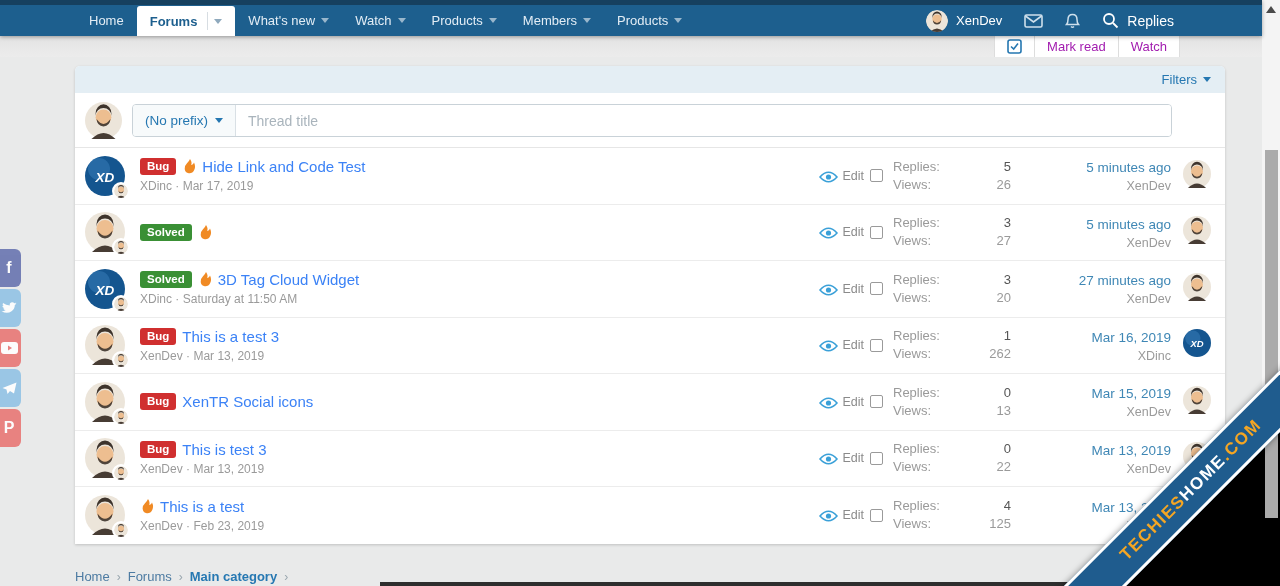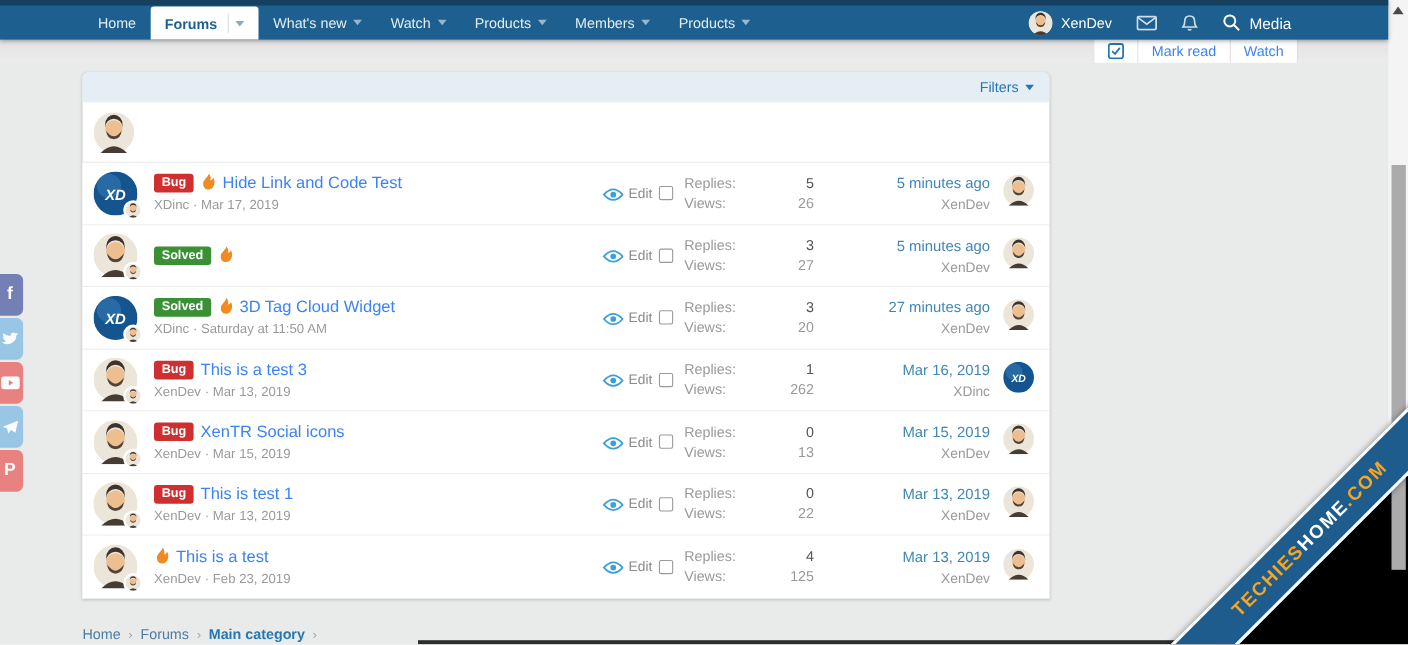--- a/index.html
+++ b/index.html
@@ -24,24 +24,24 @@
   .nav-user svg { border-radius:50%; }
   .nav-ico { display:flex; align-items:center; cursor:pointer; }
   .nav-search { display:flex; align-items:center; gap:8px; color:#fff; font-size:14px; cursor:pointer; }
 
   
   .subnav { position:absolute; left:0; top:36px; width:1262px; height:21px;
     background:linear-gradient(#e3e3e3,#ececec); z-index:25; }
   .subnav-group { position:absolute; right:82px; top:0; height:21px; display:flex;
     background:#fbfbfb; border-left:1px solid #ddd; }
   .subnav-cell { display:flex; align-items:center; padding:0 12px; border-right:1px solid #ddd;
-    color:#3b82f6; font-size:13px; cursor:pointer; background:#fff; }
-
-  
-  .container { position:absolute; left:75px; top:66px; width:879px;
+    color:#a21caf; font-size:13px; cursor:pointer; background:#fff; }
+
+  
+  .container { position:absolute; left:75px; top:66px; width:1150px;
     background:#fff; border-radius:5px 5px 0 0; box-shadow:0 1px 3px rgba(0,0,0,.18); z-index:5; }
   .filters-bar { height:27px; background:#e4eef4; border-radius:5px 5px 0 0;
     display:flex; align-items:center; justify-content:flex-end; padding:0 14px; }
   .filters-link { color:#2577b1; font-size:13px; display:flex; align-items:center; gap:6px; cursor:pointer; }
   .caret-blue { width:0; height:0; border-left:4px solid transparent; border-right:4px solid transparent;
     border-top:5px solid #2577b1; }
 
   
   .newthread { height:55px; position:relative; border-bottom:1px solid #e6e6e6; }
   .newthread .big-av { position:absolute; left:10px; top:9px; width:37px; height:37px; cursor:pointer; }
@@ -56,21 +56,21 @@
   
   .rows { }
   .trow { height:56.5px; position:relative; border-bottom:1px solid #ececec;
     display:flex; align-items:center; padding:0 8px 0 10px; background:#fff; }
   .trow:last-child { border-bottom:0; }
   .av-wrap { position:relative; width:47px; flex:0 0 47px; }
   .av-big { width:40px; height:40px; display:block; cursor:pointer; }
   .av-mini { position:absolute; right:2px; bottom:-4px; width:18px; height:18px;
     border:2px solid #fff; border-radius:50%; background:#fff; cursor:pointer; }
   .tmain { flex:1; min-width:0; padding-left:8px; }
-  .tline { display:flex; align-items:flex-start; gap:6px; }
+  .tline { display:flex; align-items:center; gap:6px; }
   .chip { color:#fff; font-size:11.5px; font-weight:bold; padding:2px 7px 3px; border-radius:3px; cursor:pointer; }
   .flame { display:inline-flex; margin-left:2px; }
   .ttitle { color:#3b82f6; font-size:15px; text-decoration:none; cursor:pointer; white-space:nowrap; }
   .tmeta { font-size:12px; color:#9a9a9a; margin-top:4px; }
   .tmeta .dot::before { content:"\00B7\00A0"; }
   .tcontrols { flex:0 0 58px; display:flex; flex-direction:row; align-items:flex-end; gap:4px; padding-right:10px; }
   .edit-wrap { display:flex; align-items:center; gap:6px; font-size:12.5px; color:#8a8a8a; }
   .edit-box { width:13px; height:13px; border:1px solid #9a9a9a; border-radius:2px; background:#fff; cursor:pointer; }
   .tstats { flex:0 0 118px; font-size:13px; color:#9a9a9a; }
   .tstats .srow { display:flex; justify-content:space-between; line-height:18px; }
@@ -183,21 +183,21 @@
         <svg width="15" height="16" viewBox="0 0 15 16">
           <path d="M7.5 1.5 C10.5 1.5 12 3.8 12 6.5 C12 10 13.5 11.5 13.5 11.5 L1.5 11.5 C1.5 11.5 3 10 3 6.5 C3 3.8 4.5 1.5 7.5 1.5 Z" fill="none" stroke="#cfe0ec" stroke-width="1.5"></path>
           <path d="M6 13.5 Q7.5 15 9 13.5" fill="none" stroke="#cfe0ec" stroke-width="1.5"></path>
         </svg>
       </div>
       <div class="nav-search">
         <svg width="17" height="17" viewBox="0 0 17 17">
           <circle cx="7" cy="7" r="5" fill="none" stroke="#ffffff" stroke-width="1.8"></circle>
           <line x1="11" y1="11" x2="15.5" y2="15.5" stroke="#ffffff" stroke-width="1.8"></line>
         </svg>
-        <span>Media</span>
+        <span>Replies</span>
       </div>
     </div>
   </div>
 
   <div class="subnav">
     <div class="subnav-group">
       <div class="subnav-cell">
         <svg width="15" height="15" viewBox="0 0 15 15">
           <rect x="1" y="1" width="13" height="13" rx="2" fill="#fff" stroke="#2577b1" stroke-width="1.6"></rect>
           <path d="M4 7.5 L6.7 10 L11 4.5" fill="none" stroke="#2577b1" stroke-width="1.6"></path>
@@ -218,20 +218,27 @@
       <div class="filters-link">
         <span>Filters</span>
         <span class="caret-blue"></span>
       </div>
     </div>
 
     <div class="newthread">
       <svg class="big-av" viewBox="0 0 40 40">
           <use href="#av-face"></use>
         </svg>
+      <div class="tt-box">
+        <div class="tt-prefix">
+          <span>(No prefix)</span>
+          <span class="caret-blue"></span>
+        </div>
+        <input class="tt-input" type="text" placeholder="Thread title" style="">
+      </div>
     </div>
 
     <div class="rows">
 
       <div class="trow">
         <div class="av-wrap">
           <svg class="av-big" viewBox="0 0 40 40">
               <use href="#av-xd"></use>
             </svg>
           <svg class="av-mini" viewBox="0 0 40 40">
@@ -446,24 +453,20 @@
             </svg>
           <svg class="av-mini" viewBox="0 0 40 40">
               <use href="#av-face"></use>
             </svg>
         </div>
         <div class="tmain">
           <div class="tline">
             <span class="chip" style="background: rgb(208, 47, 47);">Bug</span>
             <a class="ttitle">XenTR Social icons</a>
           </div>
-          <div class="tmeta">
-            <span>XenDev</span>
-            <span class="dot">Mar 15, 2019</span>
-          </div>
         </div>
         <div class="tcontrols">
           <svg width="19" height="12" viewBox="0 0 19 12">
               <path d="M1 6 Q9.5 -3.5 18 6 Q9.5 15.5 1 6 Z" fill="none" stroke="#3aa0d8" stroke-width="1.6"></path>
               <circle cx="9.5" cy="6" r="2.6" fill="#3aa0d8"></circle>
             </svg>
           <div class="edit-wrap">
               <span>Edit</span>
               <span class="edit-box"></span>
             </div>
@@ -494,21 +497,21 @@
           <svg class="av-big" viewBox="0 0 40 40">
               <use href="#av-face"></use>
             </svg>
           <svg class="av-mini" viewBox="0 0 40 40">
               <use href="#av-face"></use>
             </svg>
         </div>
         <div class="tmain">
           <div class="tline">
             <span class="chip" style="background: rgb(208, 47, 47);">Bug</span>
-            <a class="ttitle">This is test 1</a>
+            <a class="ttitle">This is test 3</a>
           </div>
           <div class="tmeta">
             <span>XenDev</span>
             <span class="dot">Mar 13, 2019</span>
           </div>
         </div>
         <div class="tcontrols">
           <svg width="19" height="12" viewBox="0 0 19 12">
               <path d="M1 6 Q9.5 -3.5 18 6 Q9.5 15.5 1 6 Z" fill="none" stroke="#3aa0d8" stroke-width="1.6"></path>
               <circle cx="9.5" cy="6" r="2.6" fill="#3aa0d8"></circle>

